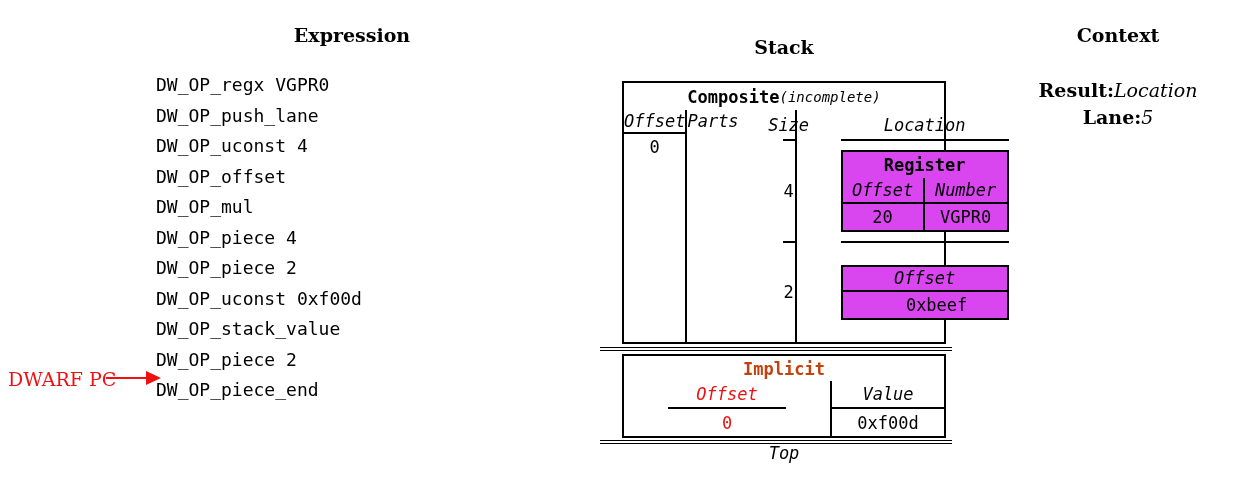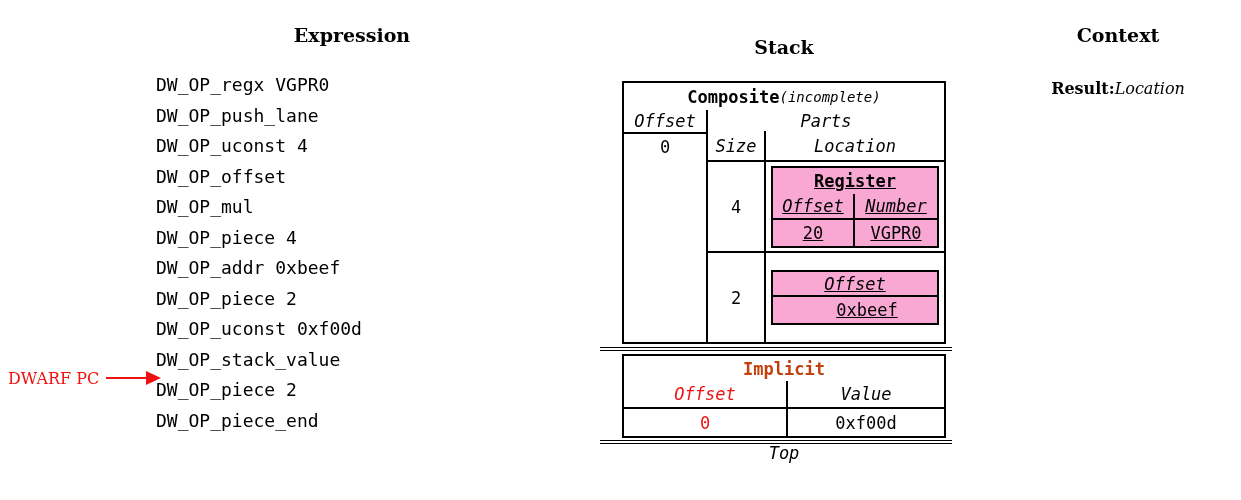--- a/index.html
+++ b/index.html
@@ -31,21 +31,21 @@
     height: 30.55px;
     line-height: 30.55px;
     font-size: 18px;
     white-space: pre;
   }
 
   
   .pc-label {
     position: absolute; left: 8px; top: 368px;
     font-family: "DejaVu Serif", serif;
-    font-size: 16px; color: #ee1111; line-height: 22px;
+    font-size: 19px; color: #ee1111; line-height: 22px;
   }
   .pc-line {
     position: absolute; left: 106px; top: 377px;
     width: 42px; height: 2px; background: #ee1111;
   }
   .pc-head {
     position: absolute; left: 146px; top: 371px;
     width: 0; height: 0;
     border-left: 15px solid #ee1111;
     border-top: 7px solid transparent;
@@ -64,38 +64,38 @@
   .col-offset { width: 84px; border-right: 2px solid #000; }
   .offset-head {
     height: 24px; border-bottom: 2px solid #000;
     display: flex; align-items: center; justify-content: center;
     font-style: italic; font-size: 17px;
   }
   .offset-val {
     height: 26px; display: flex; align-items: center; justify-content: center;
     font-size: 17px;
   }
-  .col-parts { flex: 1; display: flex; flex-direction: column; }
+  .col-parts { flex: 1; display: flex; flex-direction: row; }
   .parts-head {
     height: 21px; display: flex; align-items: center; justify-content: center;
     font-style: italic; font-size: 17px;
   }
   .parts-grid {
     flex: 1;
     display: grid;
     grid-template-columns: 58px 1fr;
     grid-template-rows: 29px 1fr 1fr;
   }
-  .cell { display: flex; align-items: center; justify-content: center; font-size: 17px; }
+  .cell { display: flex; align-items: center; justify-content: center; font-size: 17px; margin-left: 44px; }
   .head-cell { font-style: italic; }
   .bR { border-right: 2px solid #000; }
   .bT { border-top: 2px solid #000; }
 
   
-  .nest { width: 168px; border: 2px solid #000; background: #f9a8d4; text-decoration: underline; }
+  .nest { width: 168px; border: 2px solid #000; background: #d946ef; }
   .nest-title {
     display: flex; align-items: center; justify-content: center;
     font-weight: bold; font-size: 17px;
   }
   .reg-title { height: 26px; }
   .mem-title { height: 24px; }
   .nest-cols { display: grid; grid-template-columns: 1fr 1fr; }
   .nest-cell { display: flex; align-items: center; justify-content: center; font-size: 17px; height: 26px; }
   .nest-head { font-style: italic; border-bottom: 2px solid #000; }
   .mem-head {
@@ -127,21 +127,21 @@
   .dsep-2 { top: 440px; }
 
   .top-label {
     position: absolute; left: 622px; top: 443px; width: 324px;
     text-align: center; font-style: italic; font-size: 17px;
   }
 
   
   .ctx-line {
     position: absolute; left: 1018px; width: 200px;
-    text-align: center; font-family: "DejaVu Serif", serif; font-size: 16px;
+    text-align: center; font-family: "DejaVu Serif", serif; font-size: 19px;
   }
   .ctx-result { top: 79px; }
   .ctx-lane { top: 106px; }
   .ctx-label { font-weight: bold; }
   .ctx-value { font-style: italic; }
 </style>
 </head>
 <body>
 
 <div class="canvas">
@@ -150,21 +150,20 @@
   <div class="col-title" style="left:674px; top:24px;margin-top:12px;">Stack</div>
   <div class="col-title" style="left:1008px; top:24px;">Context</div>
 
   <div class="expr-list">
     <div class="expr-item">DW_OP_regx VGPR0</div>
     <div class="expr-item">DW_OP_push_lane</div>
     <div class="expr-item">DW_OP_uconst 4</div>
     <div class="expr-item">DW_OP_offset</div>
     <div class="expr-item">DW_OP_mul</div>
     <div class="expr-item">DW_OP_piece 4</div>
-    <div class="expr-item">DW_OP_addr 0xbeef</div>
     <div class="expr-item">DW_OP_piece 2</div>
     <div class="expr-item">DW_OP_uconst 0xf00d</div>
     <div class="expr-item">DW_OP_stack_value</div>
     <div class="expr-item">DW_OP_piece 2</div>
     <div class="expr-item">DW_OP_piece_end</div>
   </div>
 
   <div class="pc-label">DWARF PC</div>
   <div class="pc-line"></div>
   <div class="pc-head"></div>
@@ -218,14 +217,15 @@
       <div class="cell head-cell bL">Value</div>
       <div class="cell bT red">0</div>
       <div class="cell bT bL">0xf00d</div>
     </div>
   </div>
 
   <div class="dsep dsep-2"></div>
   <div class="top-label">Top</div>
 
   <div class="ctx-line ctx-result"><span class="ctx-label">Result:</span><span class="ctx-value">Location</span></div>
+  <div class="ctx-line ctx-lane"><span class="ctx-label">Lane:</span><span class="ctx-value">5</span></div>
 
 </div>
 
 </body></html>

